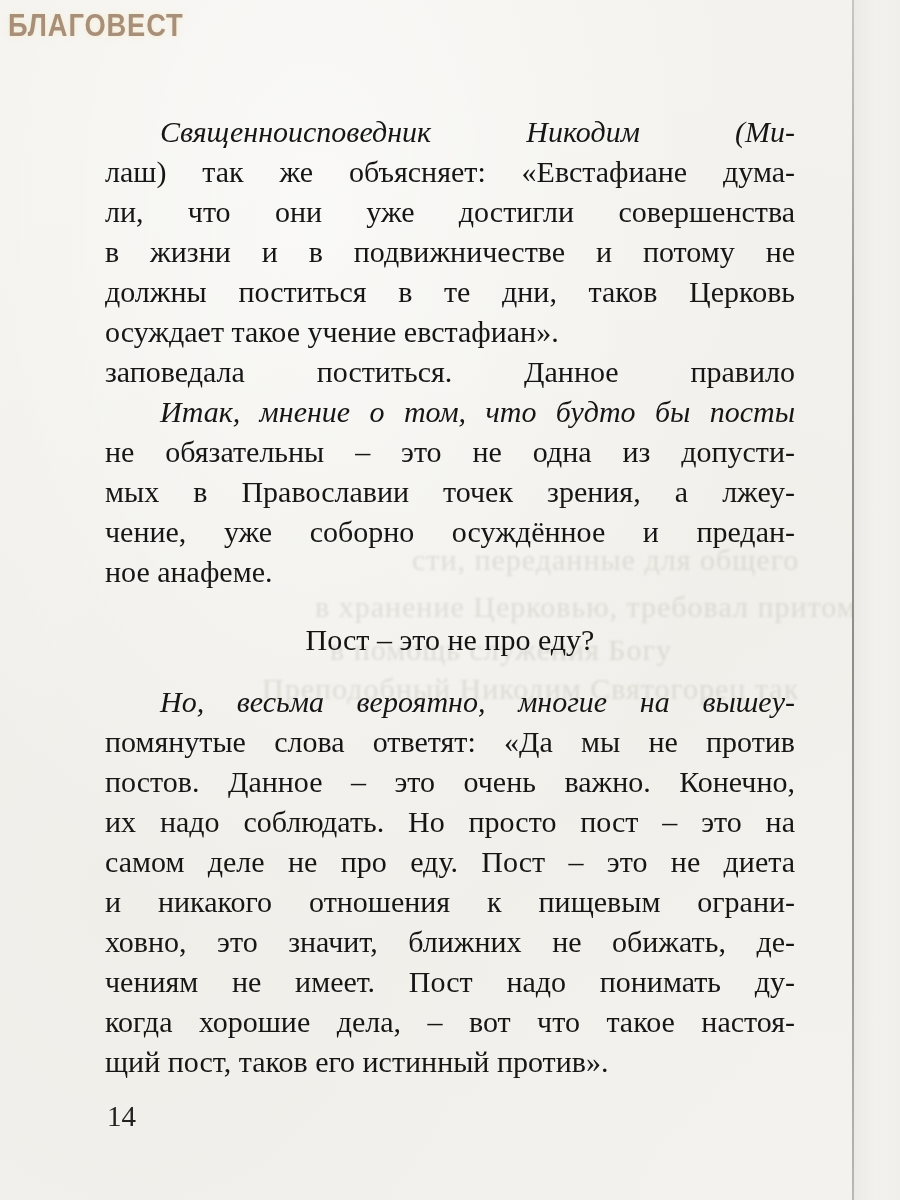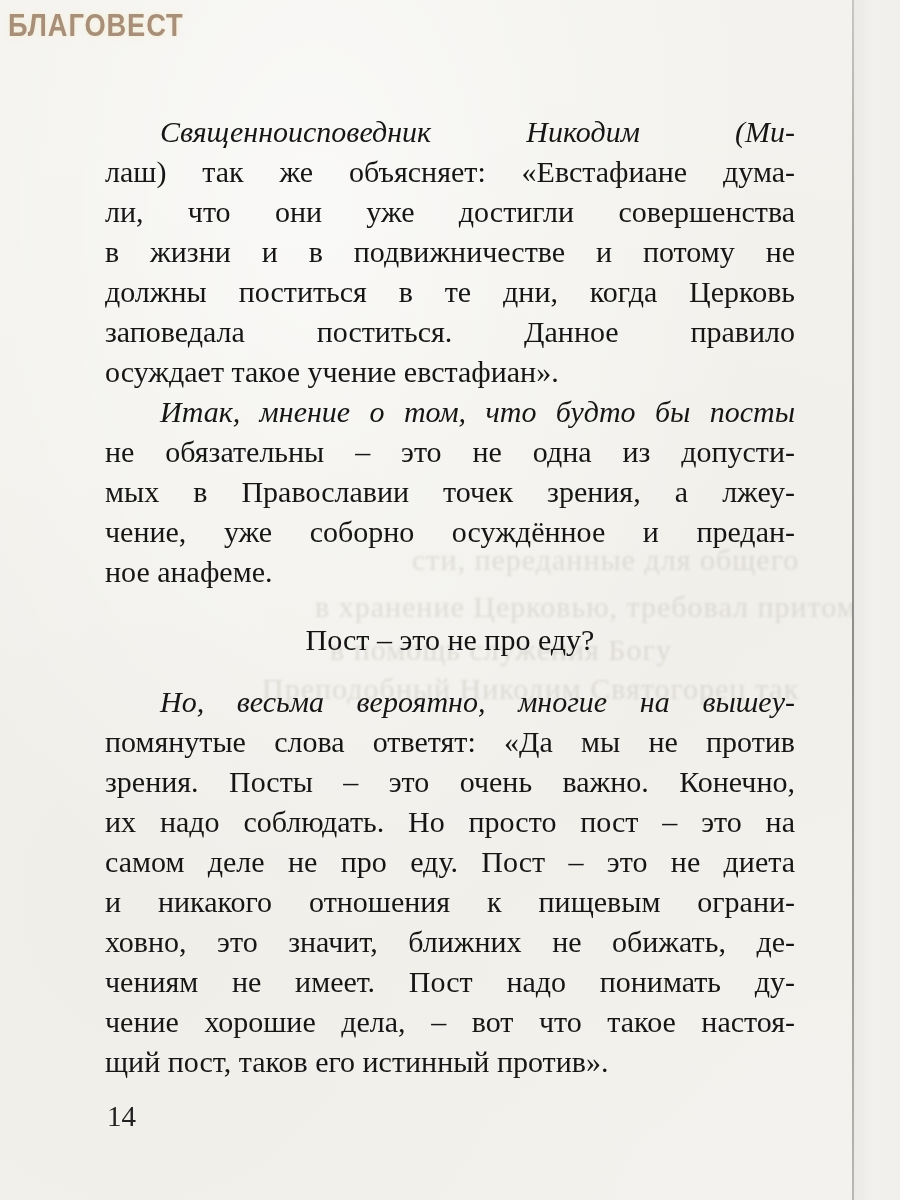--- a/index.html
+++ b/index.html
@@ -135,45 +135,45 @@
     <span class="bleed" style="left:262px; top:672px;">Преподобный Никодим Святогорец так</span>
   </div>
 
   <div class="text-block">
 
     <div class="para">
       <div class="line indent">Священноисповедник Никодим (Ми-</div>
       <div class="line">лаш) так же объясняет: «Евстафиане дума-</div>
       <div class="line">ли, что они уже достигли совершенства</div>
       <div class="line">в жизни и в подвижничестве и потому не</div>
-      <div class="line">должны поститься в те дни, когда Церковь</div>
+      <div class="line">должны поститься в те дни, таков Церковь</div>
+      <div class="line last">осуждает такое учение евстафиан».</div>
       <div class="line">заповедала поститься. Данное правило</div>
-      <div class="line last">осуждает такое учение евстафиан».</div>
     </div>
 
     <div class="para">
       <div class="line indent">Итак, мнение о том, что будто бы посты</div>
       <div class="line">не обязательны – это не одна из допусти-</div>
       <div class="line">мых в Православии точек зрения, а лжеу-</div>
       <div class="line">чение, уже соборно осуждённое и предан-</div>
       <div class="line last">ное анафеме.</div>
     </div>
 
     <div class="heading">Пост – это не про еду?</div>
 
     <div class="para">
       <div class="line indent">Но, весьма вероятно, многие на вышеу-</div>
       <div class="line">помянутые слова ответят: «Да мы не против</div>
-      <div class="line">зрения. Посты – это очень важно. Конечно,</div>
+      <div class="line">постов. Данное – это очень важно. Конечно,</div>
       <div class="line">их надо соблюдать. Но просто пост – это на</div>
       <div class="line">самом деле не про еду. Пост – это не диета</div>
       <div class="line">и никакого отношения к пищевым ограни-</div>
       <div class="line">ховно, это значит, ближних не обижать, де-</div>
       <div class="line">чениям не имеет. Пост надо понимать ду-</div>
-      <div class="line">чение хорошие дела, – вот что такое настоя-</div>
+      <div class="line">когда хорошие дела, – вот что такое настоя-</div>
       <div class="line last">щий пост, таков его истинный против».</div>
     </div>
 
   </div>
 
   <div class="page-number">14</div>
 
   <div class="adjacent-page-strip"></div>
   <div class="page-edge-line"></div>
 

